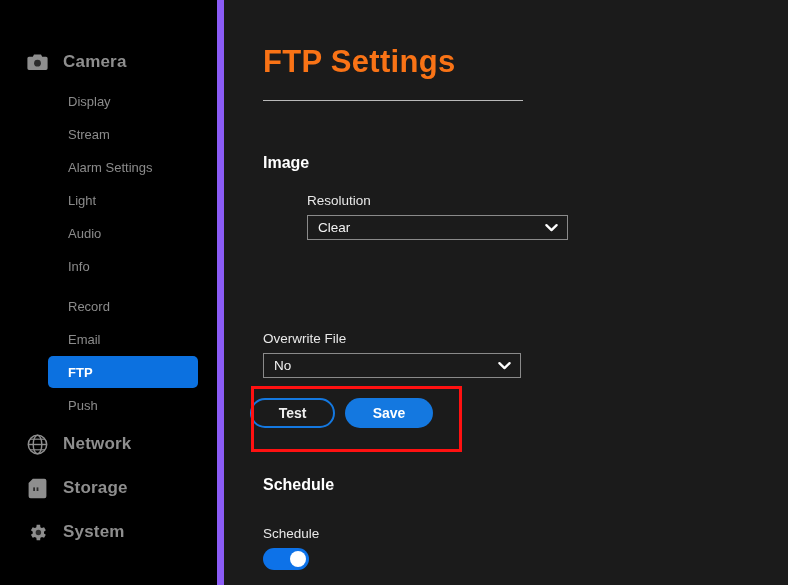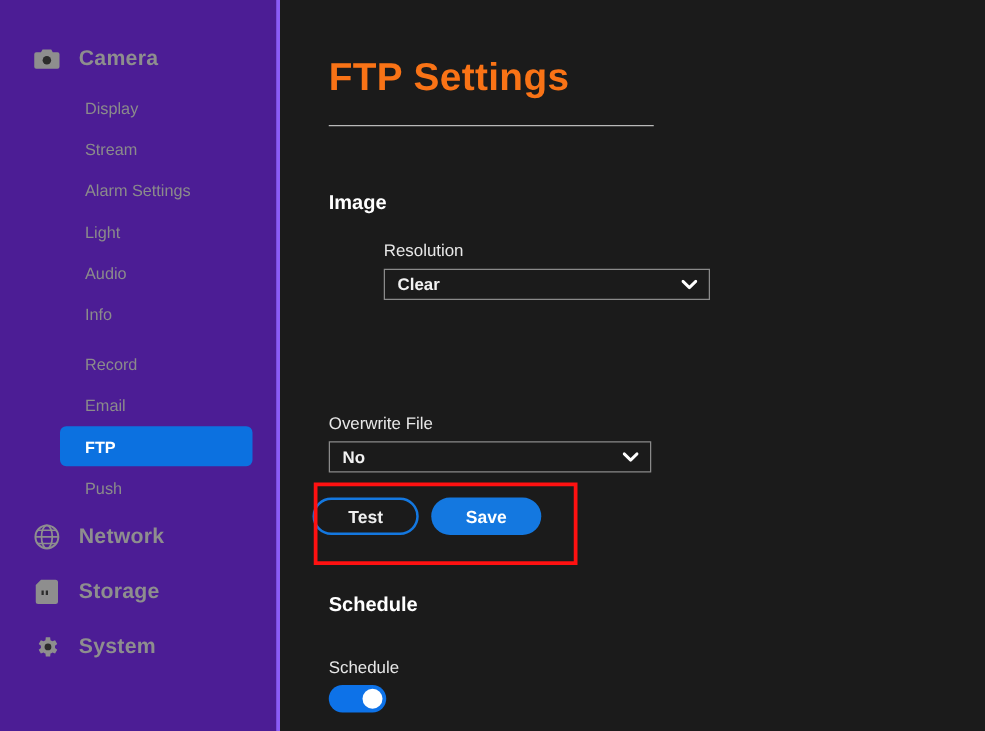--- a/index.html
+++ b/index.html
@@ -18,26 +18,26 @@
     display: flex;
     width: 788px;
     height: 585px;
     position: relative;
   }
 
   
   #sidebar {
     width: 224px;
     height: 585px;
-    background: #4c1d95;
-    box-sizing: border-box;
-    border-right: 3px solid #8b5cf6;
+    background: #000000;
+    box-sizing: border-box;
+    border-right: 7px solid #8b5cf6;
     flex: 0 0 224px;
     position: relative;
-    padding-top: 25px;
+    padding-top: 40px;
   }
   .nav-group {
     display: block;
   }
   .nav-top {
     display: flex;
     align-items: center;
     height: 44px;
     padding-left: 26px;
     box-sizing: border-box;
@@ -132,21 +132,20 @@
     box-sizing: border-box;
     display: flex;
     align-items: center;
     cursor: pointer;
   }
   .select-box .select-value {
     font-size: 13.5px;
     color: #f2f2f2;
     padding-left: 10px;
     white-space: nowrap;
-    font-weight: bold;
   }
   .select-box .chev {
     position: absolute;
     right: 9px;
     top: 50%;
     transform: translateY(-50%);
     display: flex;
     align-items: center;
   }
 

